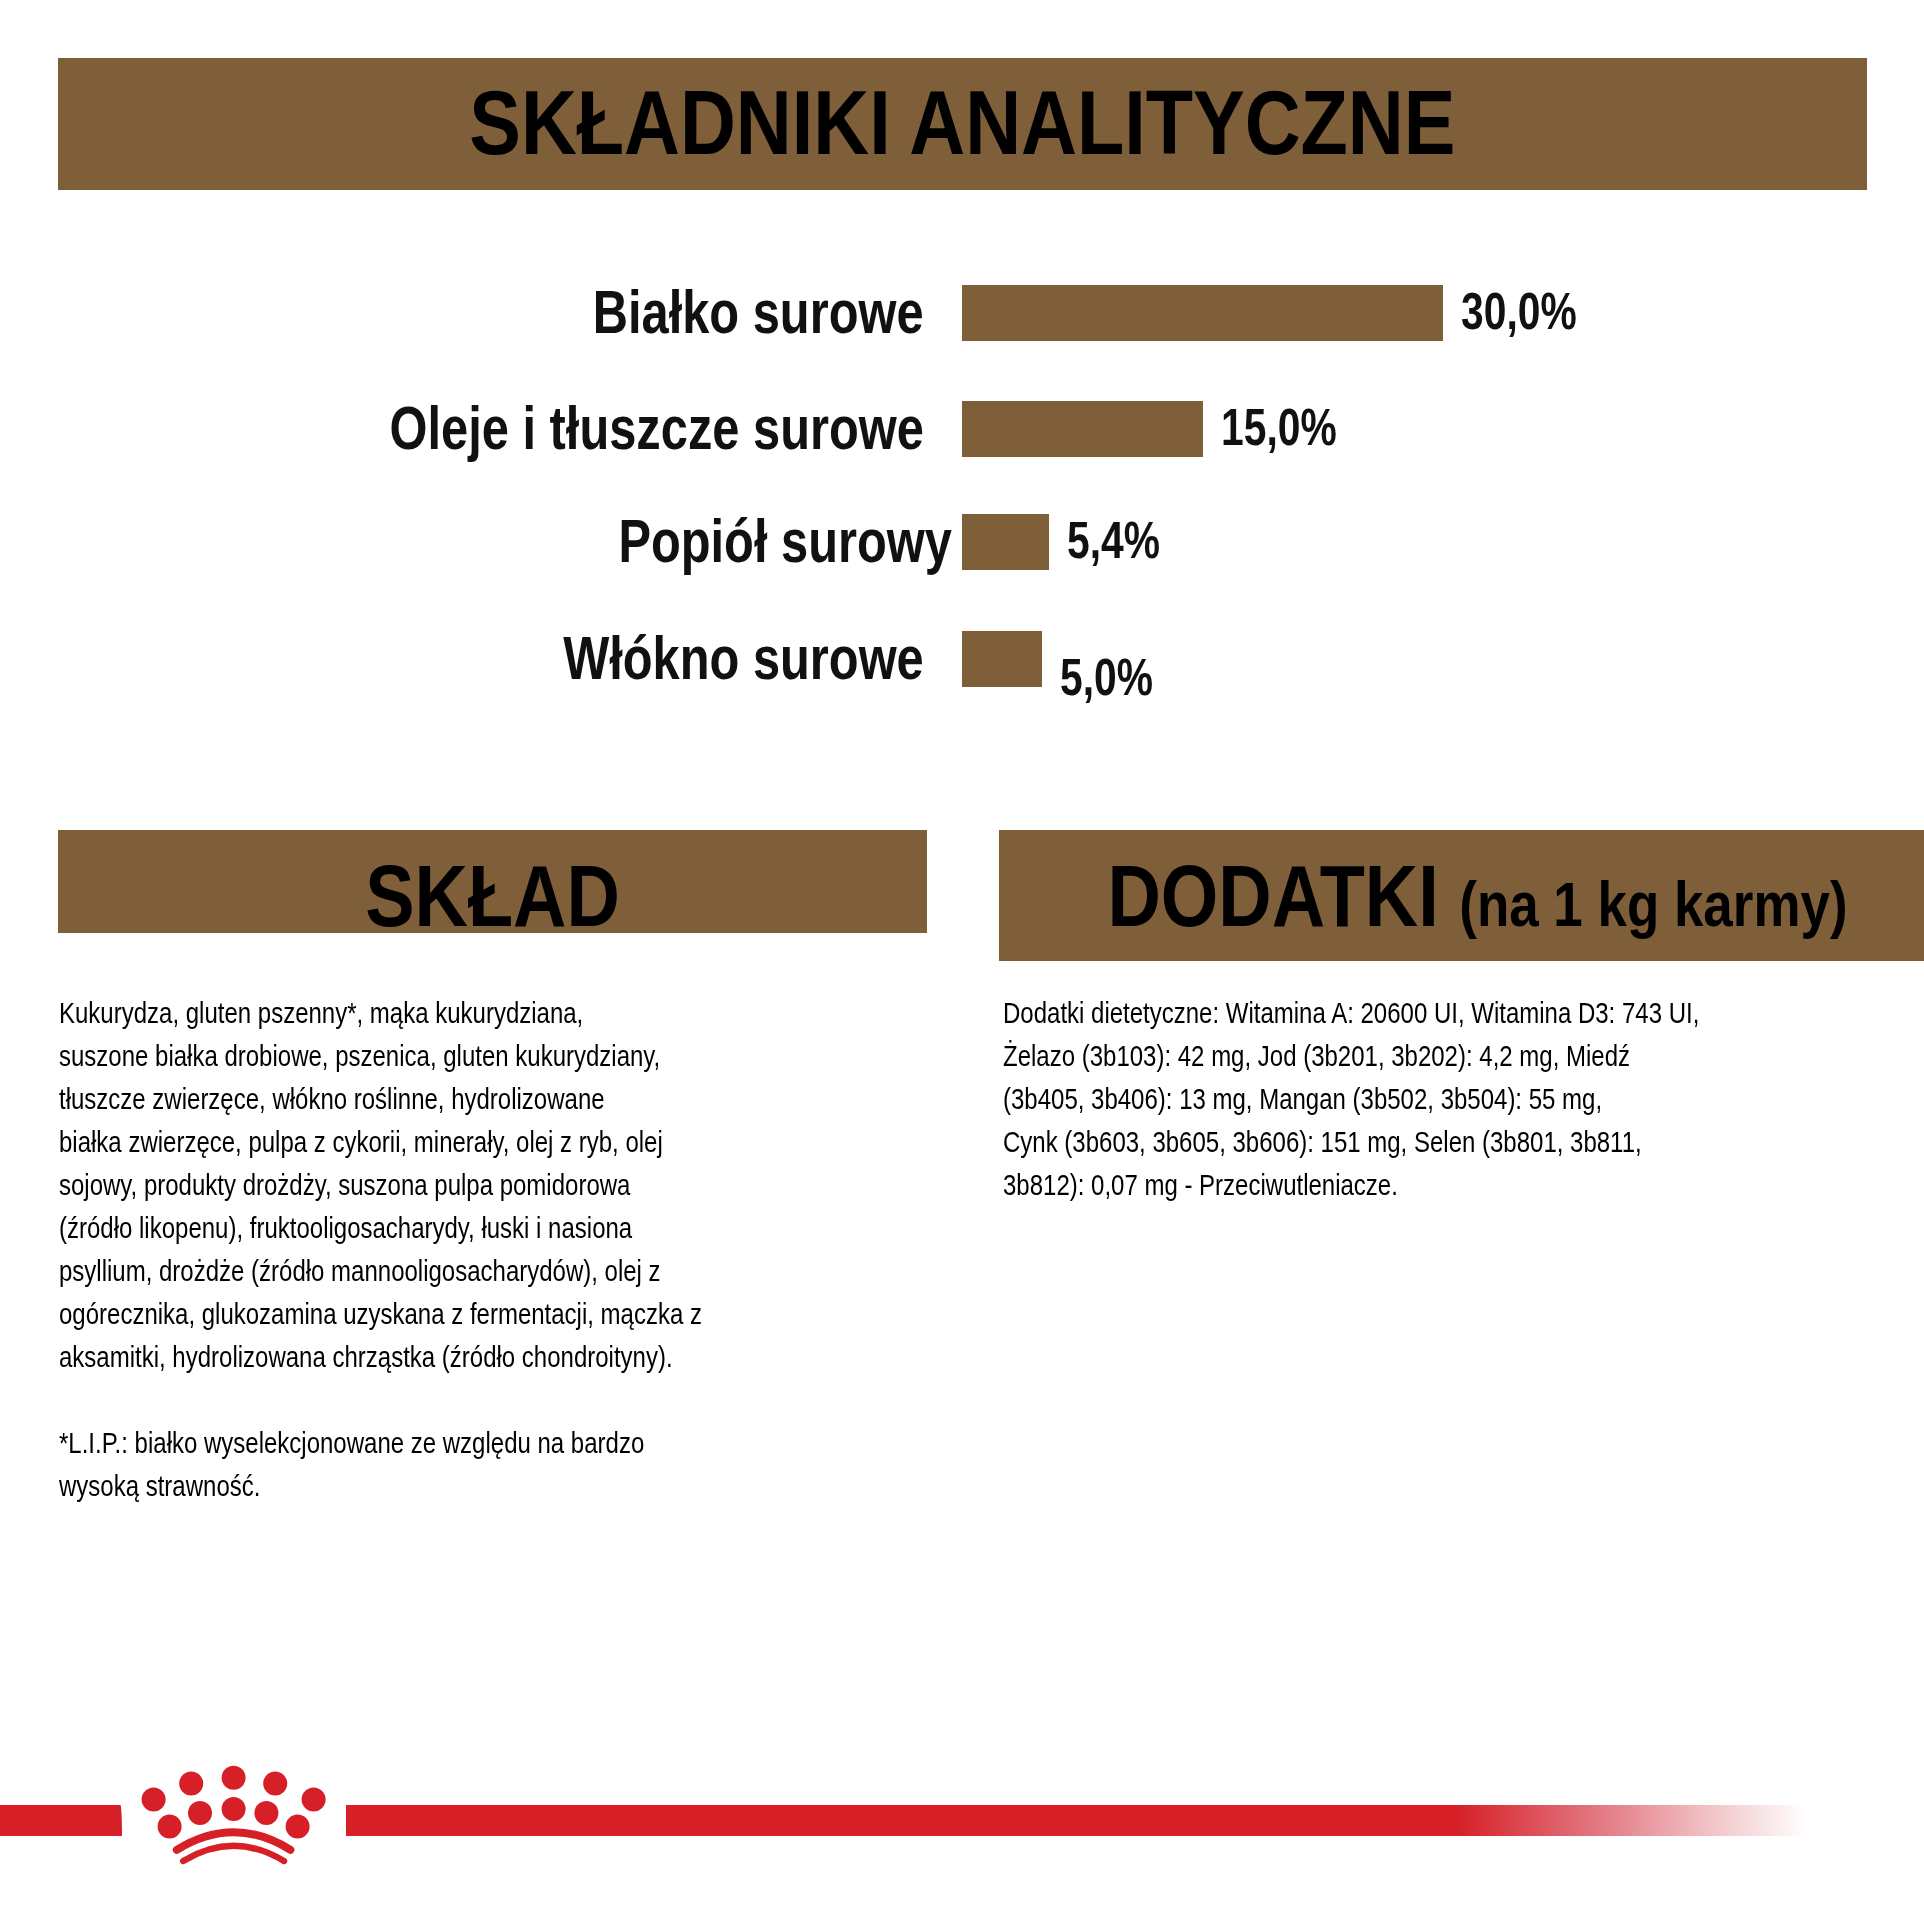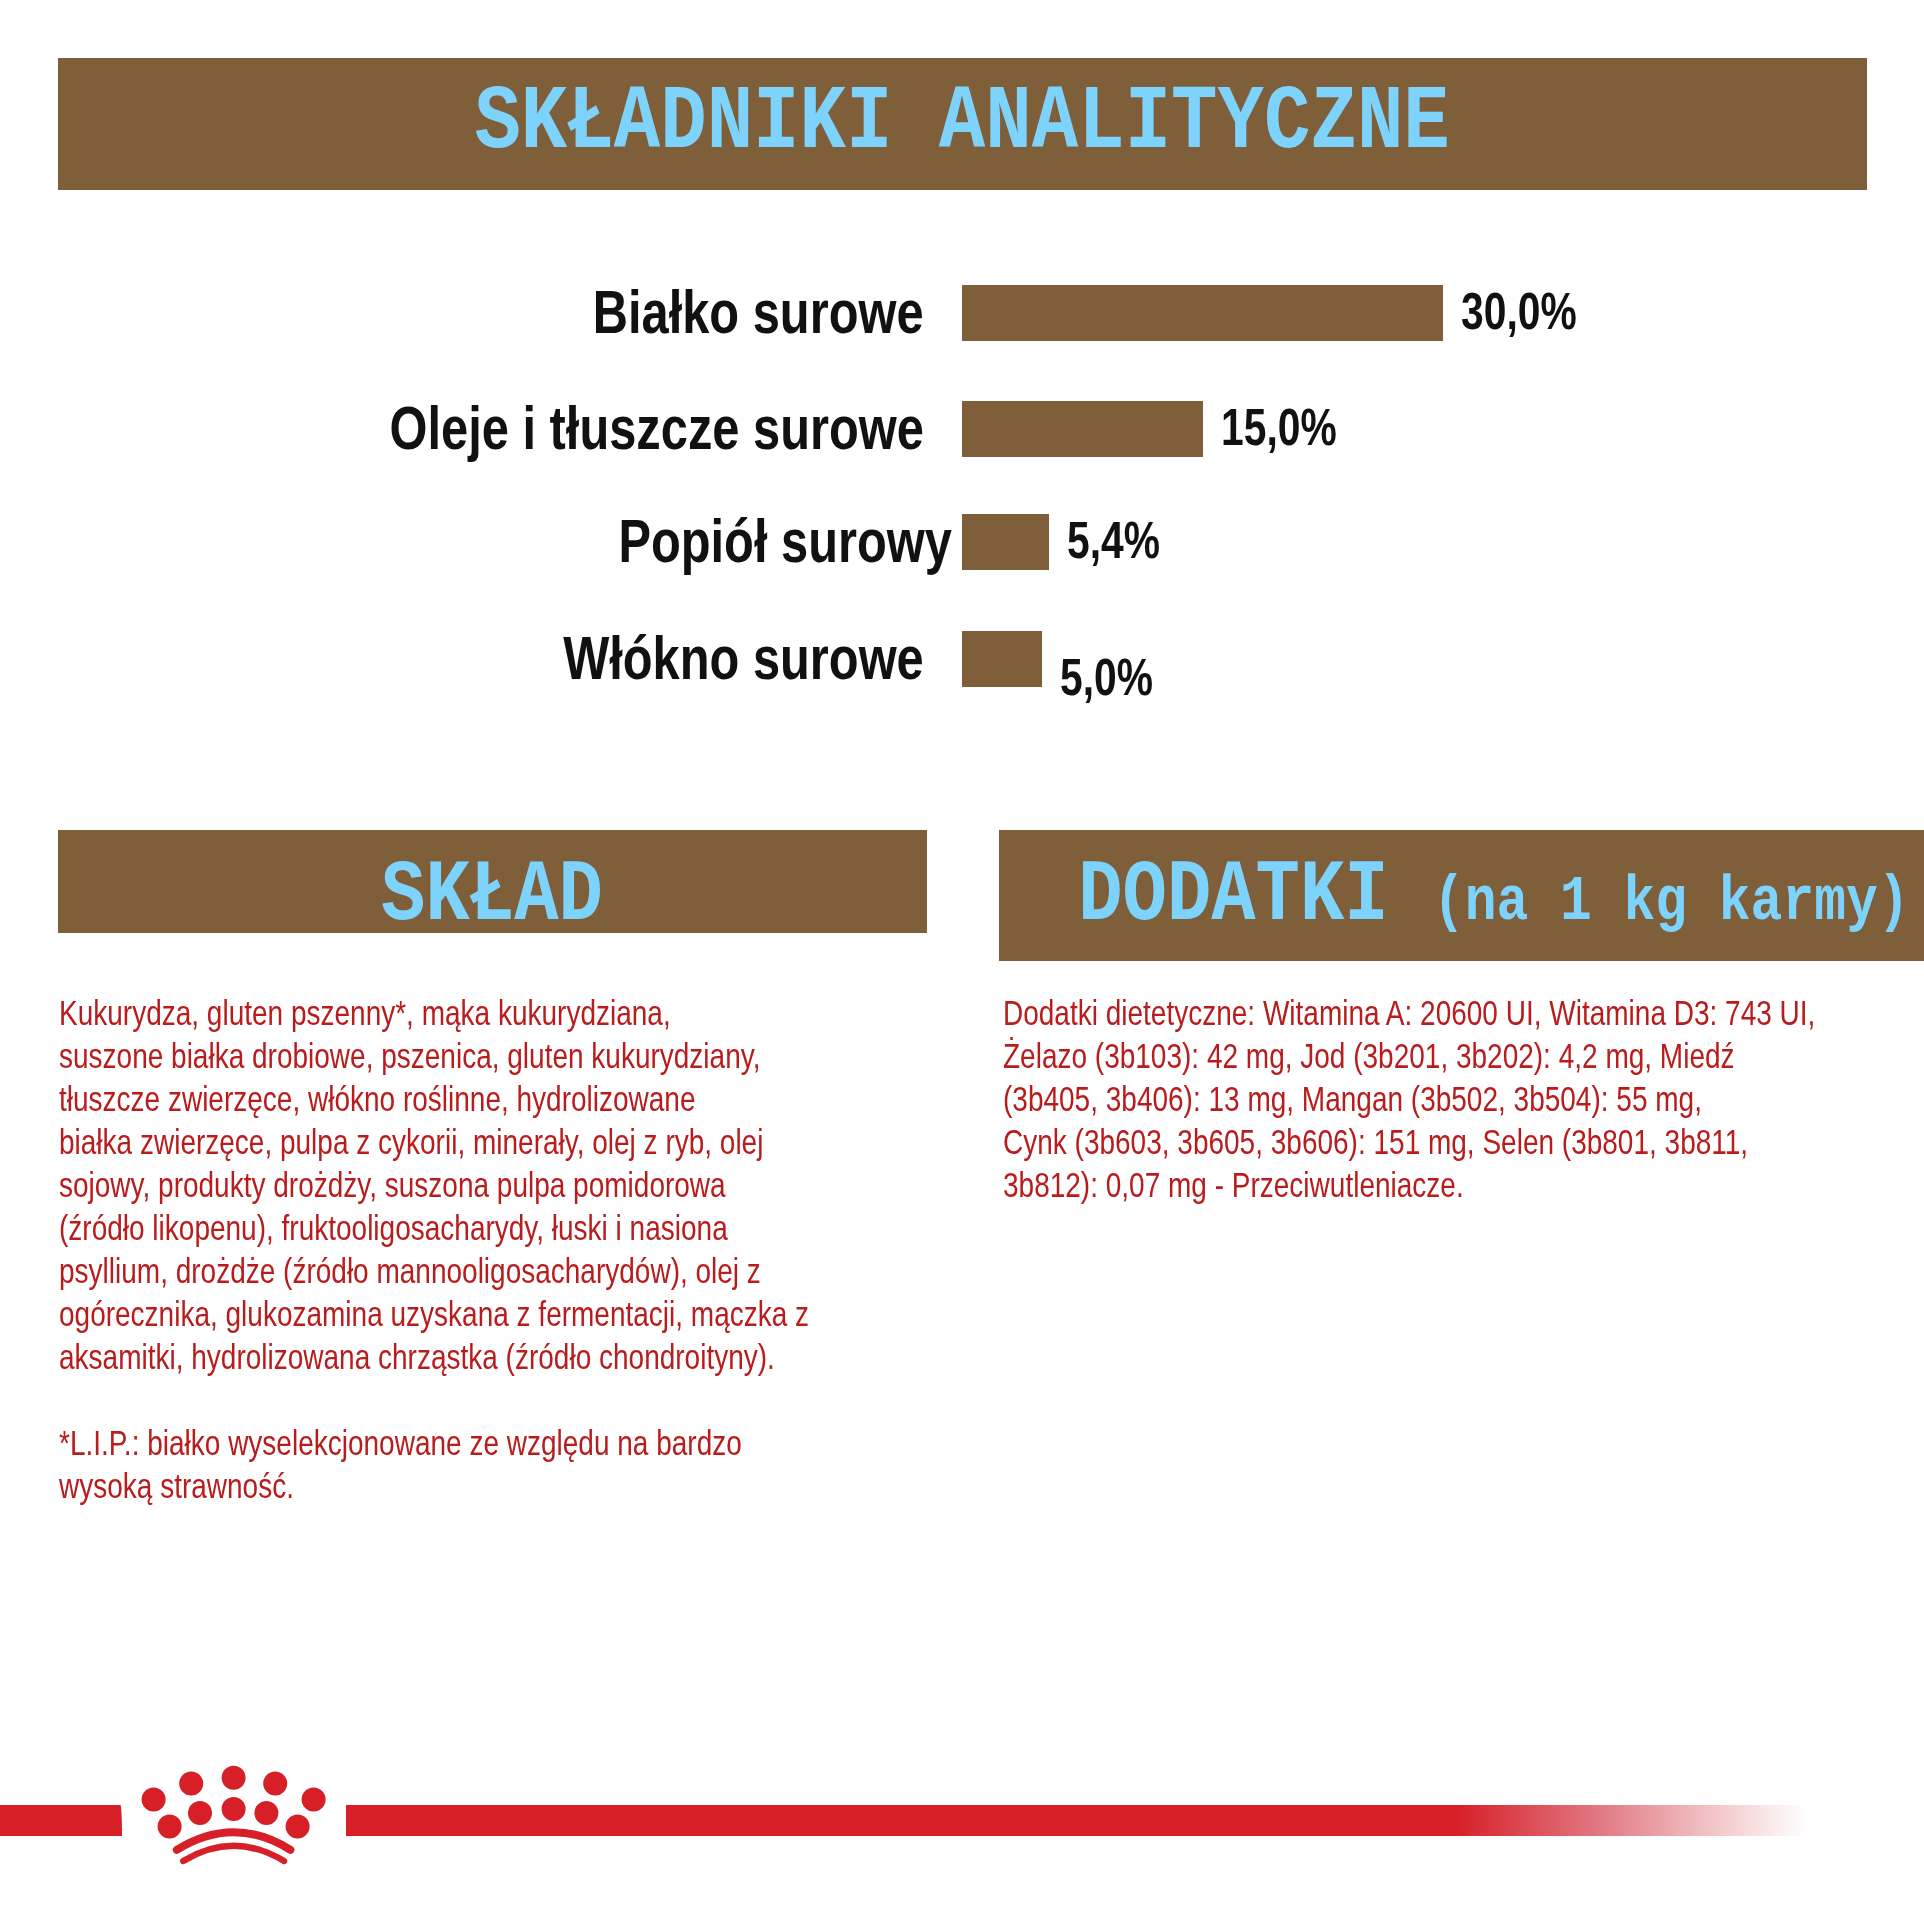--- a/index.html
+++ b/index.html
@@ -11,23 +11,22 @@
       width: 1925px;
       height: 1925px;
       position: relative;
       overflow: hidden;
       font-family: "Liberation Sans", "DejaVu Sans", sans-serif;
       color: #111111;
     }
     .band {
       position: absolute;
       background: #7f5e3a;
-      color: #7dd3fc;
+      color: #000000;
       overflow: hidden;
-      font-family: Liberation Mono, monospace;
     }
     .band .band-text {
       position: absolute;
       left: 0; right: 0;
       text-align: center;
       font-weight: bold;
       white-space: nowrap;
     }
     .condensed {
       display: inline-block;
@@ -71,23 +70,23 @@
     
     #band-sklad { left: 58px; top: 830px; width: 869px; height: 103px; }
     #band-dodatki { left: 999px; top: 830px; width: 957px; height: 131px; }
     #band-sklad .band-text, #band-dodatki .band-text { top: 16px; font-size: 88px; line-height: 99px; }
     #band-sklad .condensed, #band-dodatki .condensed { transform: scaleX(0.84); }
     .band-sub { font-size: 63px; }
 
     
     .body-col {
       position: absolute;
-      font-size: 35px;
+      font-size: 30px;
       line-height: 43px;
-      color: #b91c1c;
+      color: #000000;
     }
     .body-col .line {
       display: block;
       white-space: nowrap;
       transform-origin: left center;
       transform: scaleX(0.80);
     }
     #col-sklad { left: 59px; top: 991px; width: 866px; }
     #col-dodatki { left: 1003px; top: 991px; width: 882px; }
     .spacer { height: 43px; }

